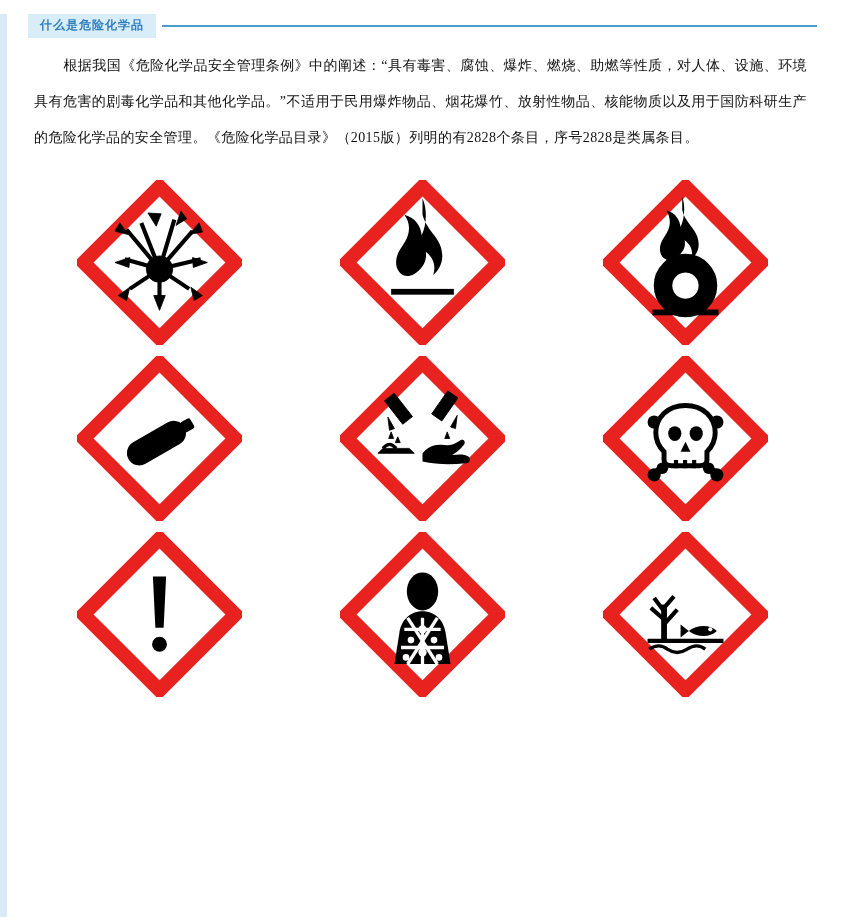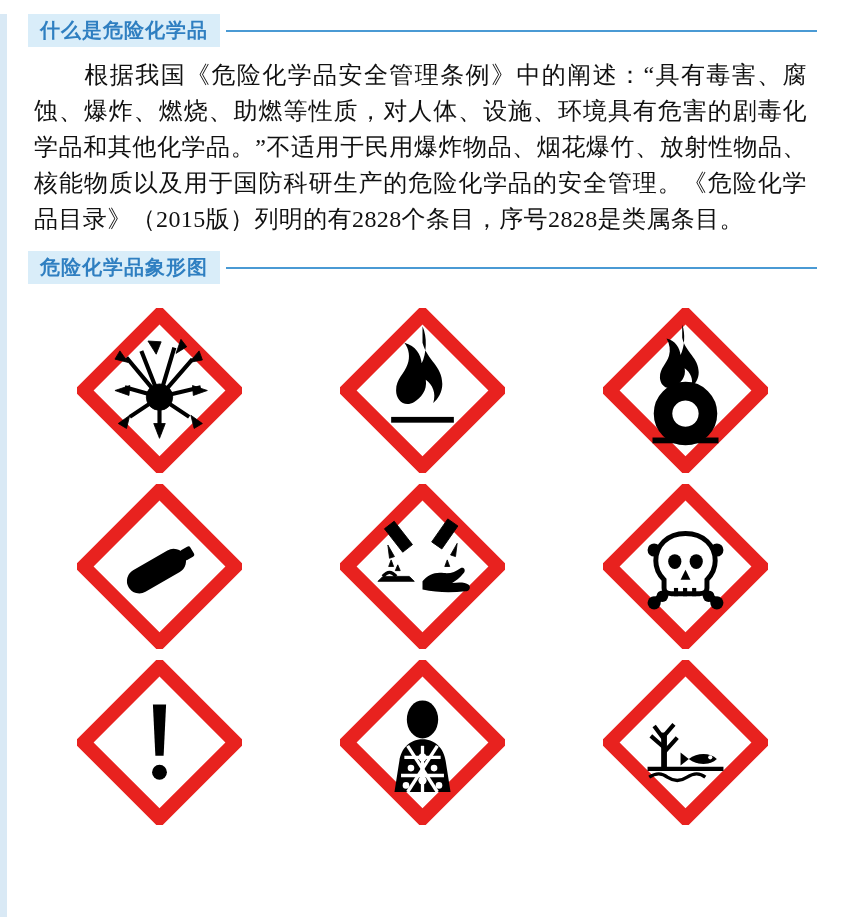--- a/index.html
+++ b/index.html
@@ -40,36 +40,36 @@
     display: flex;
     align-items: center;
     margin-top: 14px;
     margin-bottom: 6px;
   }
   .section-head .tag {
     background: #d9edf9;
     color: #2f7fc1;
     font-family: "Liberation Sans", sans-serif;
     font-weight: bold;
-    font-size: 20px;
+    font-size: 12px;
     letter-spacing: 1px;
     padding: 5px 12px 6px 12px;
     white-space: nowrap;
     line-height: 1.1;
   }
   .section-head .rule {
     flex: 1 1 auto;
     height: 0;
     border-top: 2px solid #4a9ad4;
     margin-left: 6px;
   }
 
   
   p.body {
-    font-size: 24px;
+    font-size: 14px;
     line-height: 36px;
     text-align: justify;
     text-justify: inter-ideograph;
     margin: 10px 10px 14px 6px;
     text-indent: 2.1em;
     letter-spacing: 0.4px;
     color: #111111;
   }
   p.body b {
     font-weight: bold;
@@ -103,24 +103,20 @@
 
   <div class="content">
 
     <div class="section-head">
       <span class="tag">什么是危险化学品</span>
       <span class="rule"></span>
     </div>
 
     <p class="body">根据我国《危险化学品安全管理条例》中的阐述：“具有毒害、腐蚀、爆炸、燃烧、助燃等性质，对人体、设施、环境具有危害的剧毒化学品和其他化学品。”不适用于民用爆炸物品、烟花爆竹、放射性物品、核能物质以及用于国防科研生产的危险化学品的安全管理。《危险化学品目录》（2015版）列明的有2828个条目，序号2828是类属条目。</p>
 
-    <div class="section-head">
-      <span class="tag">危险化学品象形图</span>
-      <span class="rule"></span>
-    </div>
 
 
     <div class="pictos">
 
       <div class="picto">
         <svg viewBox="0 0 200 200">
           <rect x="100" y="8" width="130" height="130" transform="rotate(45 100 8)" fill="#ffffff" stroke="#e8221f" stroke-width="17"></rect>
           <g fill="#000000" stroke="#000000">
             <circle cx="100" cy="108" r="16"></circle>
             <path d="M100 108 L60 60 M100 108 L78 52 M100 108 L118 48 M100 108 L140 62 M100 108 L150 96 M100 108 L58 96 M100 108 L64 132 M100 108 L136 132 M100 108 L100 152" stroke-width="5" fill="none"></path>

